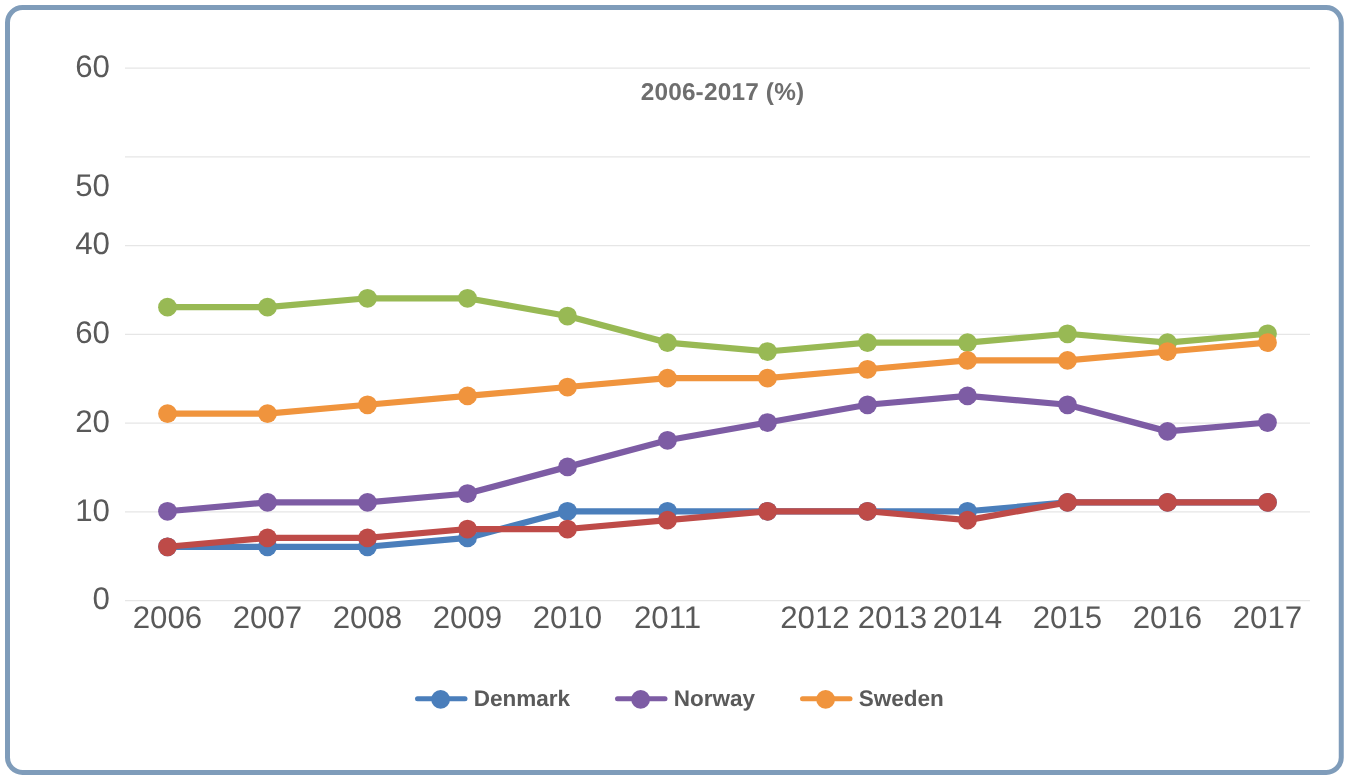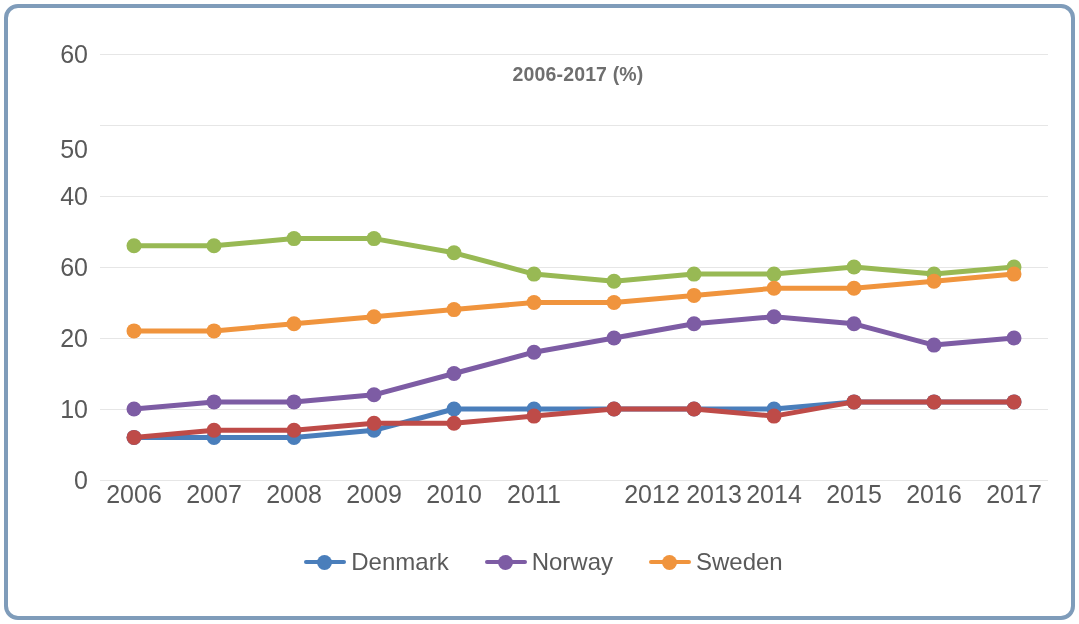--- a/index.html
+++ b/index.html
@@ -135,23 +135,24 @@
   }
   .legend-swatch .lg-dot {
     position: absolute;
     left: 13px;
     top: 4px;
     width: 15px;
     height: 15px;
     border-radius: 50%;
   }
   .legend-label {
-    font-size: 24px;
+    font-size: 18px;
     color: #5a5a5a;
     white-space: nowrap;
+    font-weight: bold;
   }
 </style>
 </head>
 <body>
 
 <div id="chart-frame">
 
   <div id="y-axis-labels">
       <div class="ytick-label" style="top: 472px;">0</div>
       <div class="ytick-label" style="top: 401px;">10</div>

